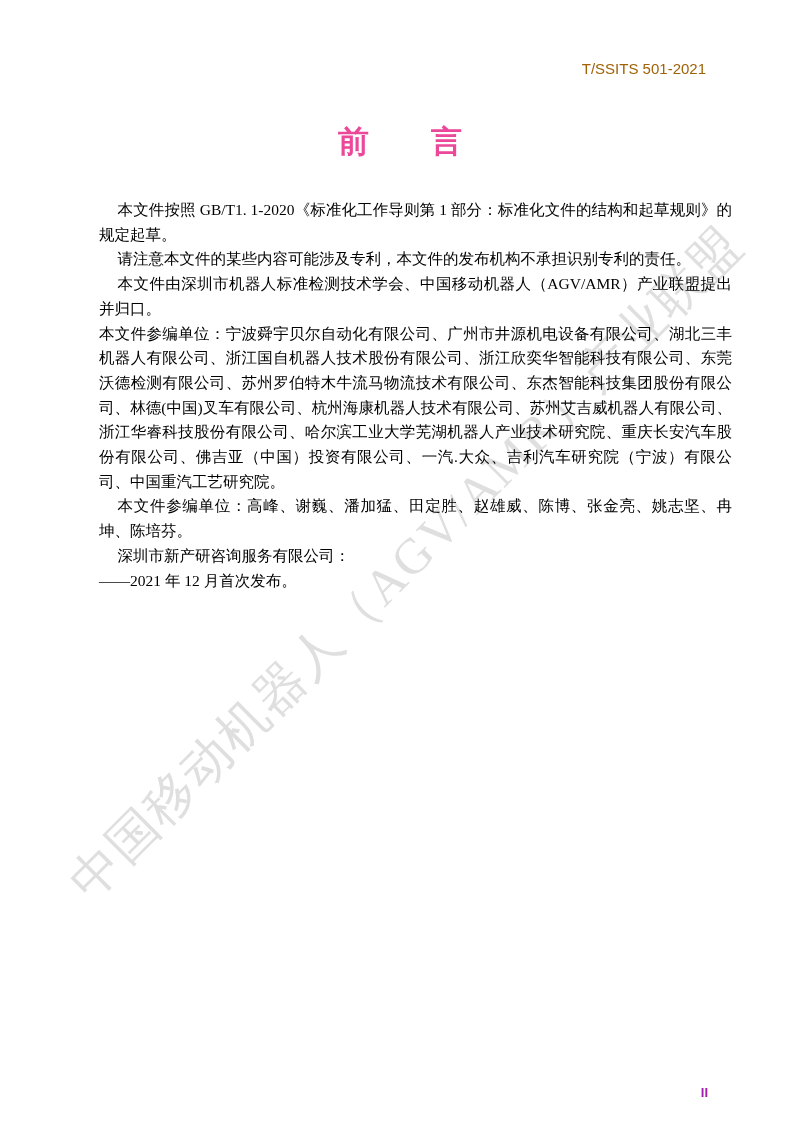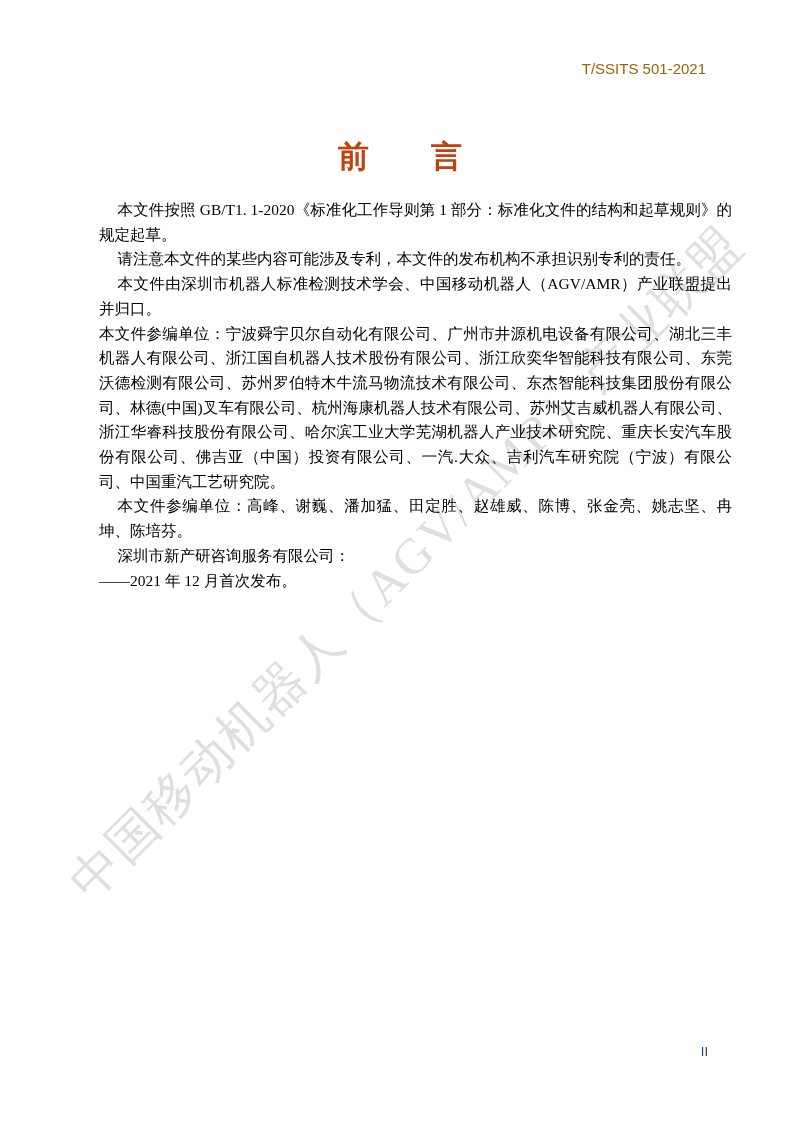--- a/index.html
+++ b/index.html
@@ -32,29 +32,29 @@
   .header-code {
     position: absolute;
     top: 60px;
     right: 94px;
     font-family: "Liberation Sans", "DejaVu Sans", sans-serif;
     font-size: 15px;
     color: #a16207;
   }
   .doc-title {
     position: absolute;
-    top: 136px;
+    top: 121px;
     left: 0;
     width: 100%;
     text-align: center;
     font-family: "Liberation Sans", "DejaVu Sans", sans-serif;
     font-weight: 700;
     font-size: 31px;
     white-space: pre;
-    color: #c2410c;
+    color: #ec4899;
   }
   .foreword {
     position: absolute;
     top: 198px;
     left: 85px;
     width: 633px;
     font-size: 15.5px;
     line-height: 24.7px;
     text-align: justify;
     text-justify: inter-ideograph;
@@ -62,25 +62,26 @@
   }
   .para {
     margin: 0;
     padding: 0;
   }
   .para.indent {
     text-indent: 1.2em;
   }
   .page-number {
     position: absolute;
-    top: 1044px;
+    top: 1085px;
     right: 92px;
     font-family: "Liberation Sans", "DejaVu Sans", sans-serif;
     font-size: 13px;
-    color: #0c4a6e;
+    color: #a21caf;
+    font-weight: bold;
   }
 </style>
 </head>
 <body>
 
 <div class="page">
 
   <div class="watermark">中国移动机器人（AGV/AMR）产业联盟</div>
 
   <div class="header-code">T/SSITS 501-2021</div>

